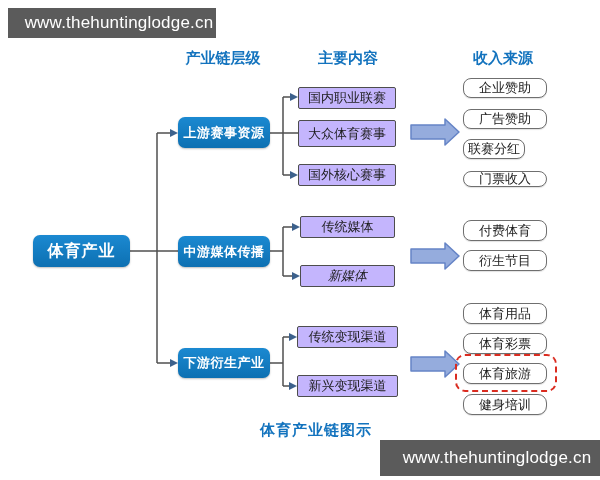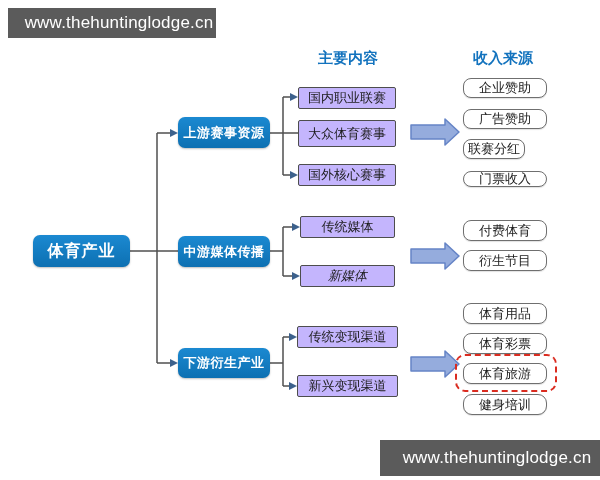--- a/index.html
+++ b/index.html
@@ -87,20 +87,21 @@
     <polygon class="ahead" points="289,382 297,386 289,390"></polygon>
 
     <polygon class="block-arrow" points="411,125 445,125 445,119 459,132 445,145 445,139 411,139"></polygon>
     <polygon class="block-arrow" points="411,249 445,249 445,243 459,256 445,269 445,263 411,263"></polygon>
     <polygon class="block-arrow" points="411,357 445,357 445,351 459,364 445,377 445,371 411,371"></polygon>
   </svg>
 
   <div class="abs banner" style="left:8px;top:8px;width:208px;height:30px;">www.thehuntinglodge.cn</div>
   <div class="abs banner" style="left:380px;top:440px;width:220px;height:36px;">www.thehuntinglodge.cn</div>
 
+  <div class="abs col-header" style="left:170px;top:49px;width:106px;">产业链层级</div>
   <div class="abs col-header" style="left:303px;top:49px;width:90px;">主要内容</div>
   <div class="abs col-header" style="left:458px;top:49px;width:90px;">收入来源</div>
 
   <div class="abs blue-node root-node" style="left:33px;top:235px;width:97px;height:32px;">体育产业</div>
 
   <div class="abs blue-node level-node" style="left:178px;top:117px;width:92px;height:31px;">上游赛事资源</div>
   <div class="abs blue-node level-node" style="left:178px;top:236px;width:92px;height:31px;">中游媒体传播</div>
   <div class="abs blue-node level-node" style="left:178px;top:348px;width:92px;height:30px;">下游衍生产业</div>
 
   <div class="abs content-box" style="left:298px;top:87px;width:98px;height:22px;">国内职业联赛</div>
@@ -121,14 +122,15 @@
   <div class="abs income-box" style="left:463px;top:220px;width:84px;height:21px;">付费体育</div>
   <div class="abs income-box" style="left:463px;top:250px;width:84px;height:21px;">衍生节目</div>
 
   <div class="abs income-box" style="left:463px;top:303px;width:84px;height:21px;">体育用品</div>
   <div class="abs income-box" style="left:463px;top:333px;width:84px;height:21px;">体育彩票</div>
   <div class="abs income-box" style="left:463px;top:363px;width:84px;height:21px;">体育旅游</div>
   <div class="abs income-box" style="left:463px;top:394px;width:84px;height:21px;border-radius:9px;">健身培训</div>
 
   <div class="abs highlight-dashed" style="left:455px;top:354px;width:102px;height:38px;"></div>
 
+  <div class="abs caption" style="left:250px;top:421px;width:132px;">体育产业链图示</div>
 
 </div>
 
 </body></html>

